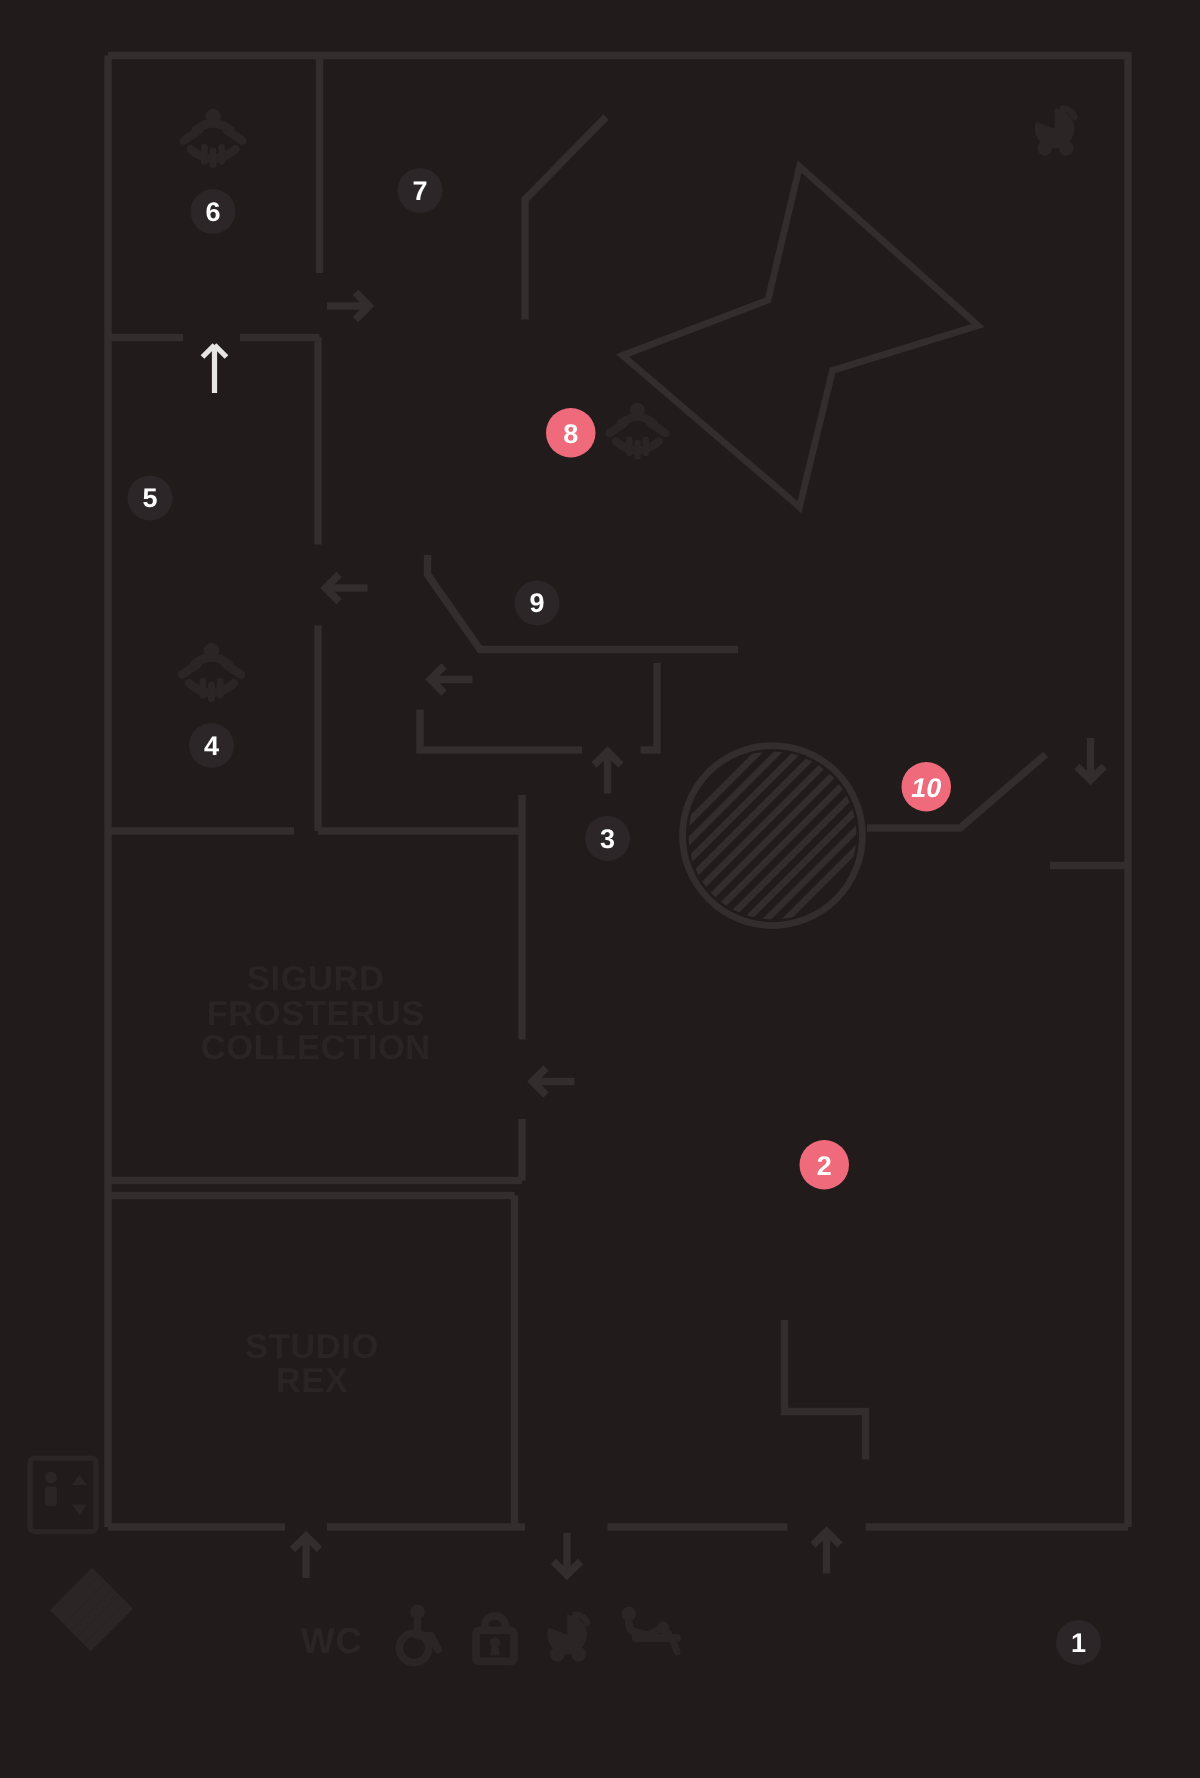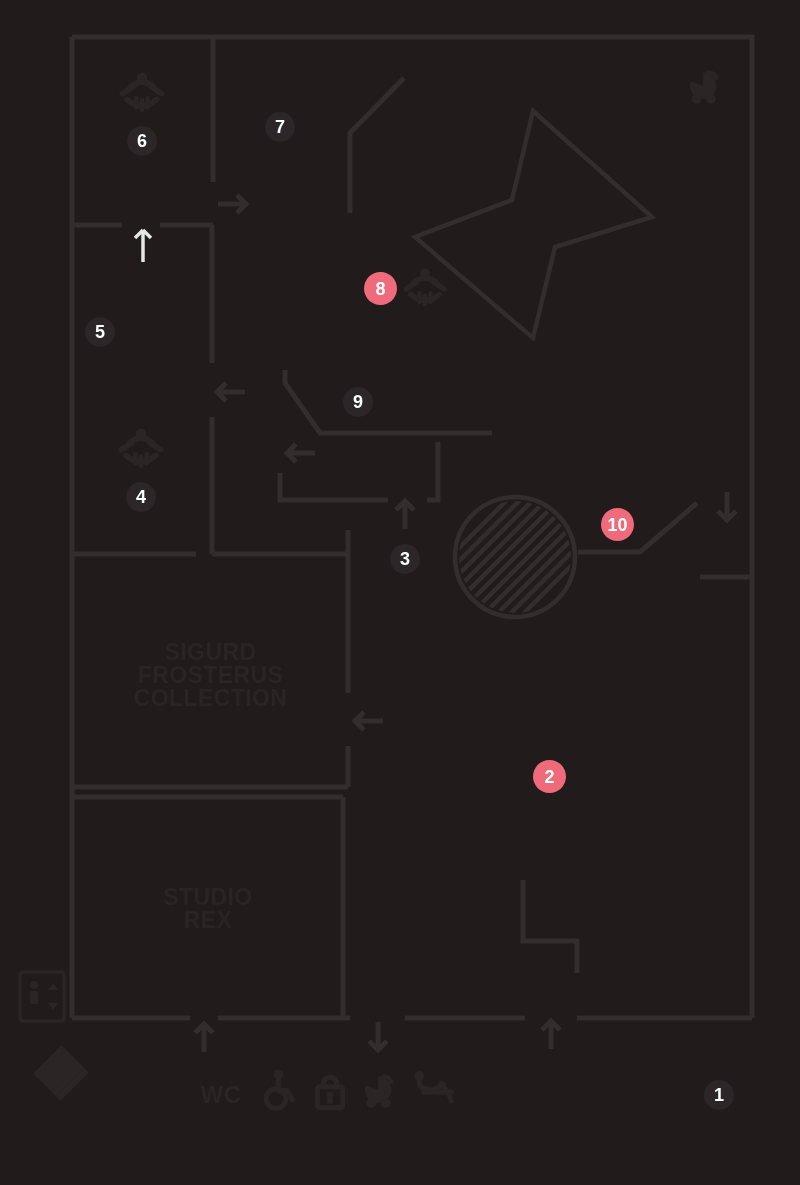--- a/index.html
+++ b/index.html
@@ -172,15 +172,15 @@
 
   <div class="badge dark" style="left:704px;top:1080px;">1</div>
   <div class="badge pink" style="left:533px;top:760px;">2</div>
   <div class="badge dark" style="left:390px;top:544px;">3</div>
   <div class="badge dark" style="left:126px;top:482px;">4</div>
   <div class="badge dark" style="left:85px;top:317px;">5</div>
   <div class="badge dark" style="left:127px;top:126px;">6</div>
   <div class="badge dark" style="left:265px;top:112px;">7</div>
   <div class="badge pink" style="left:364px;top:272px;">8</div>
   <div class="badge dark" style="left:343px;top:387px;">9</div>
-  <div class="badge pink" style="left:601px;top:508px;">10</div>
+  <div class="badge pink" style="left:601px;top:508px;font-style:italic;">10</div>
 
 </div>
 
 </body></html>

